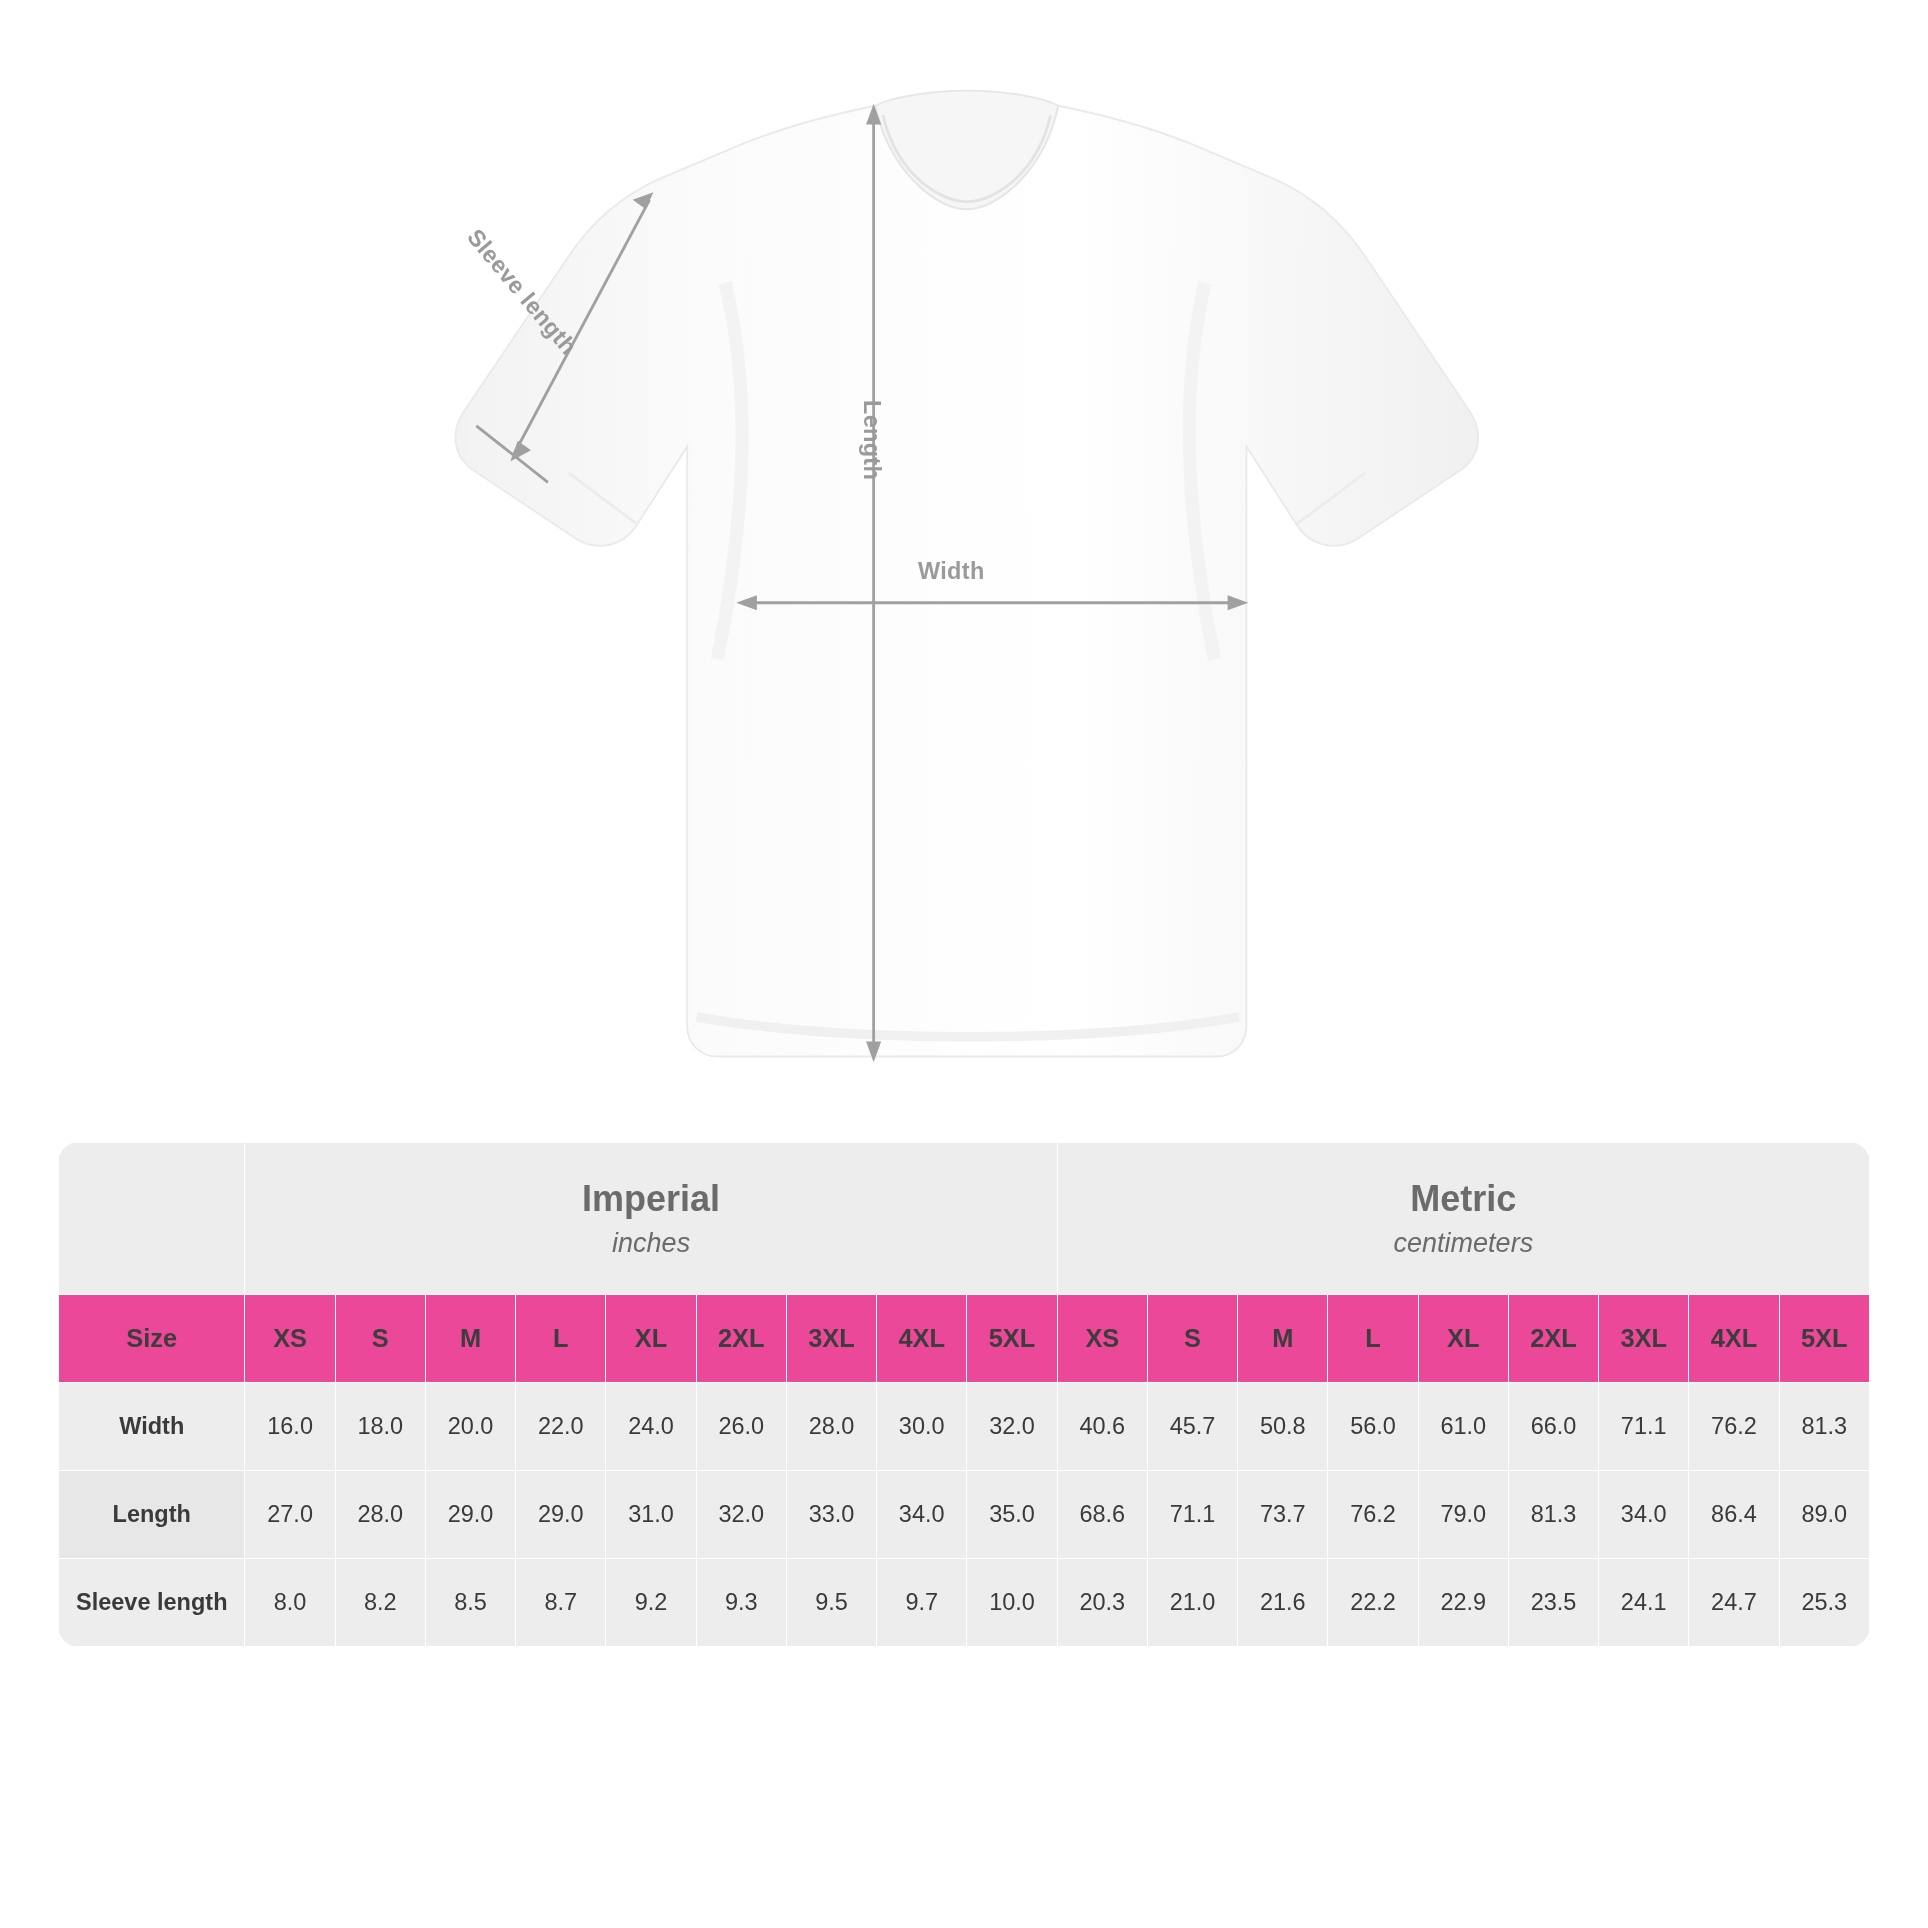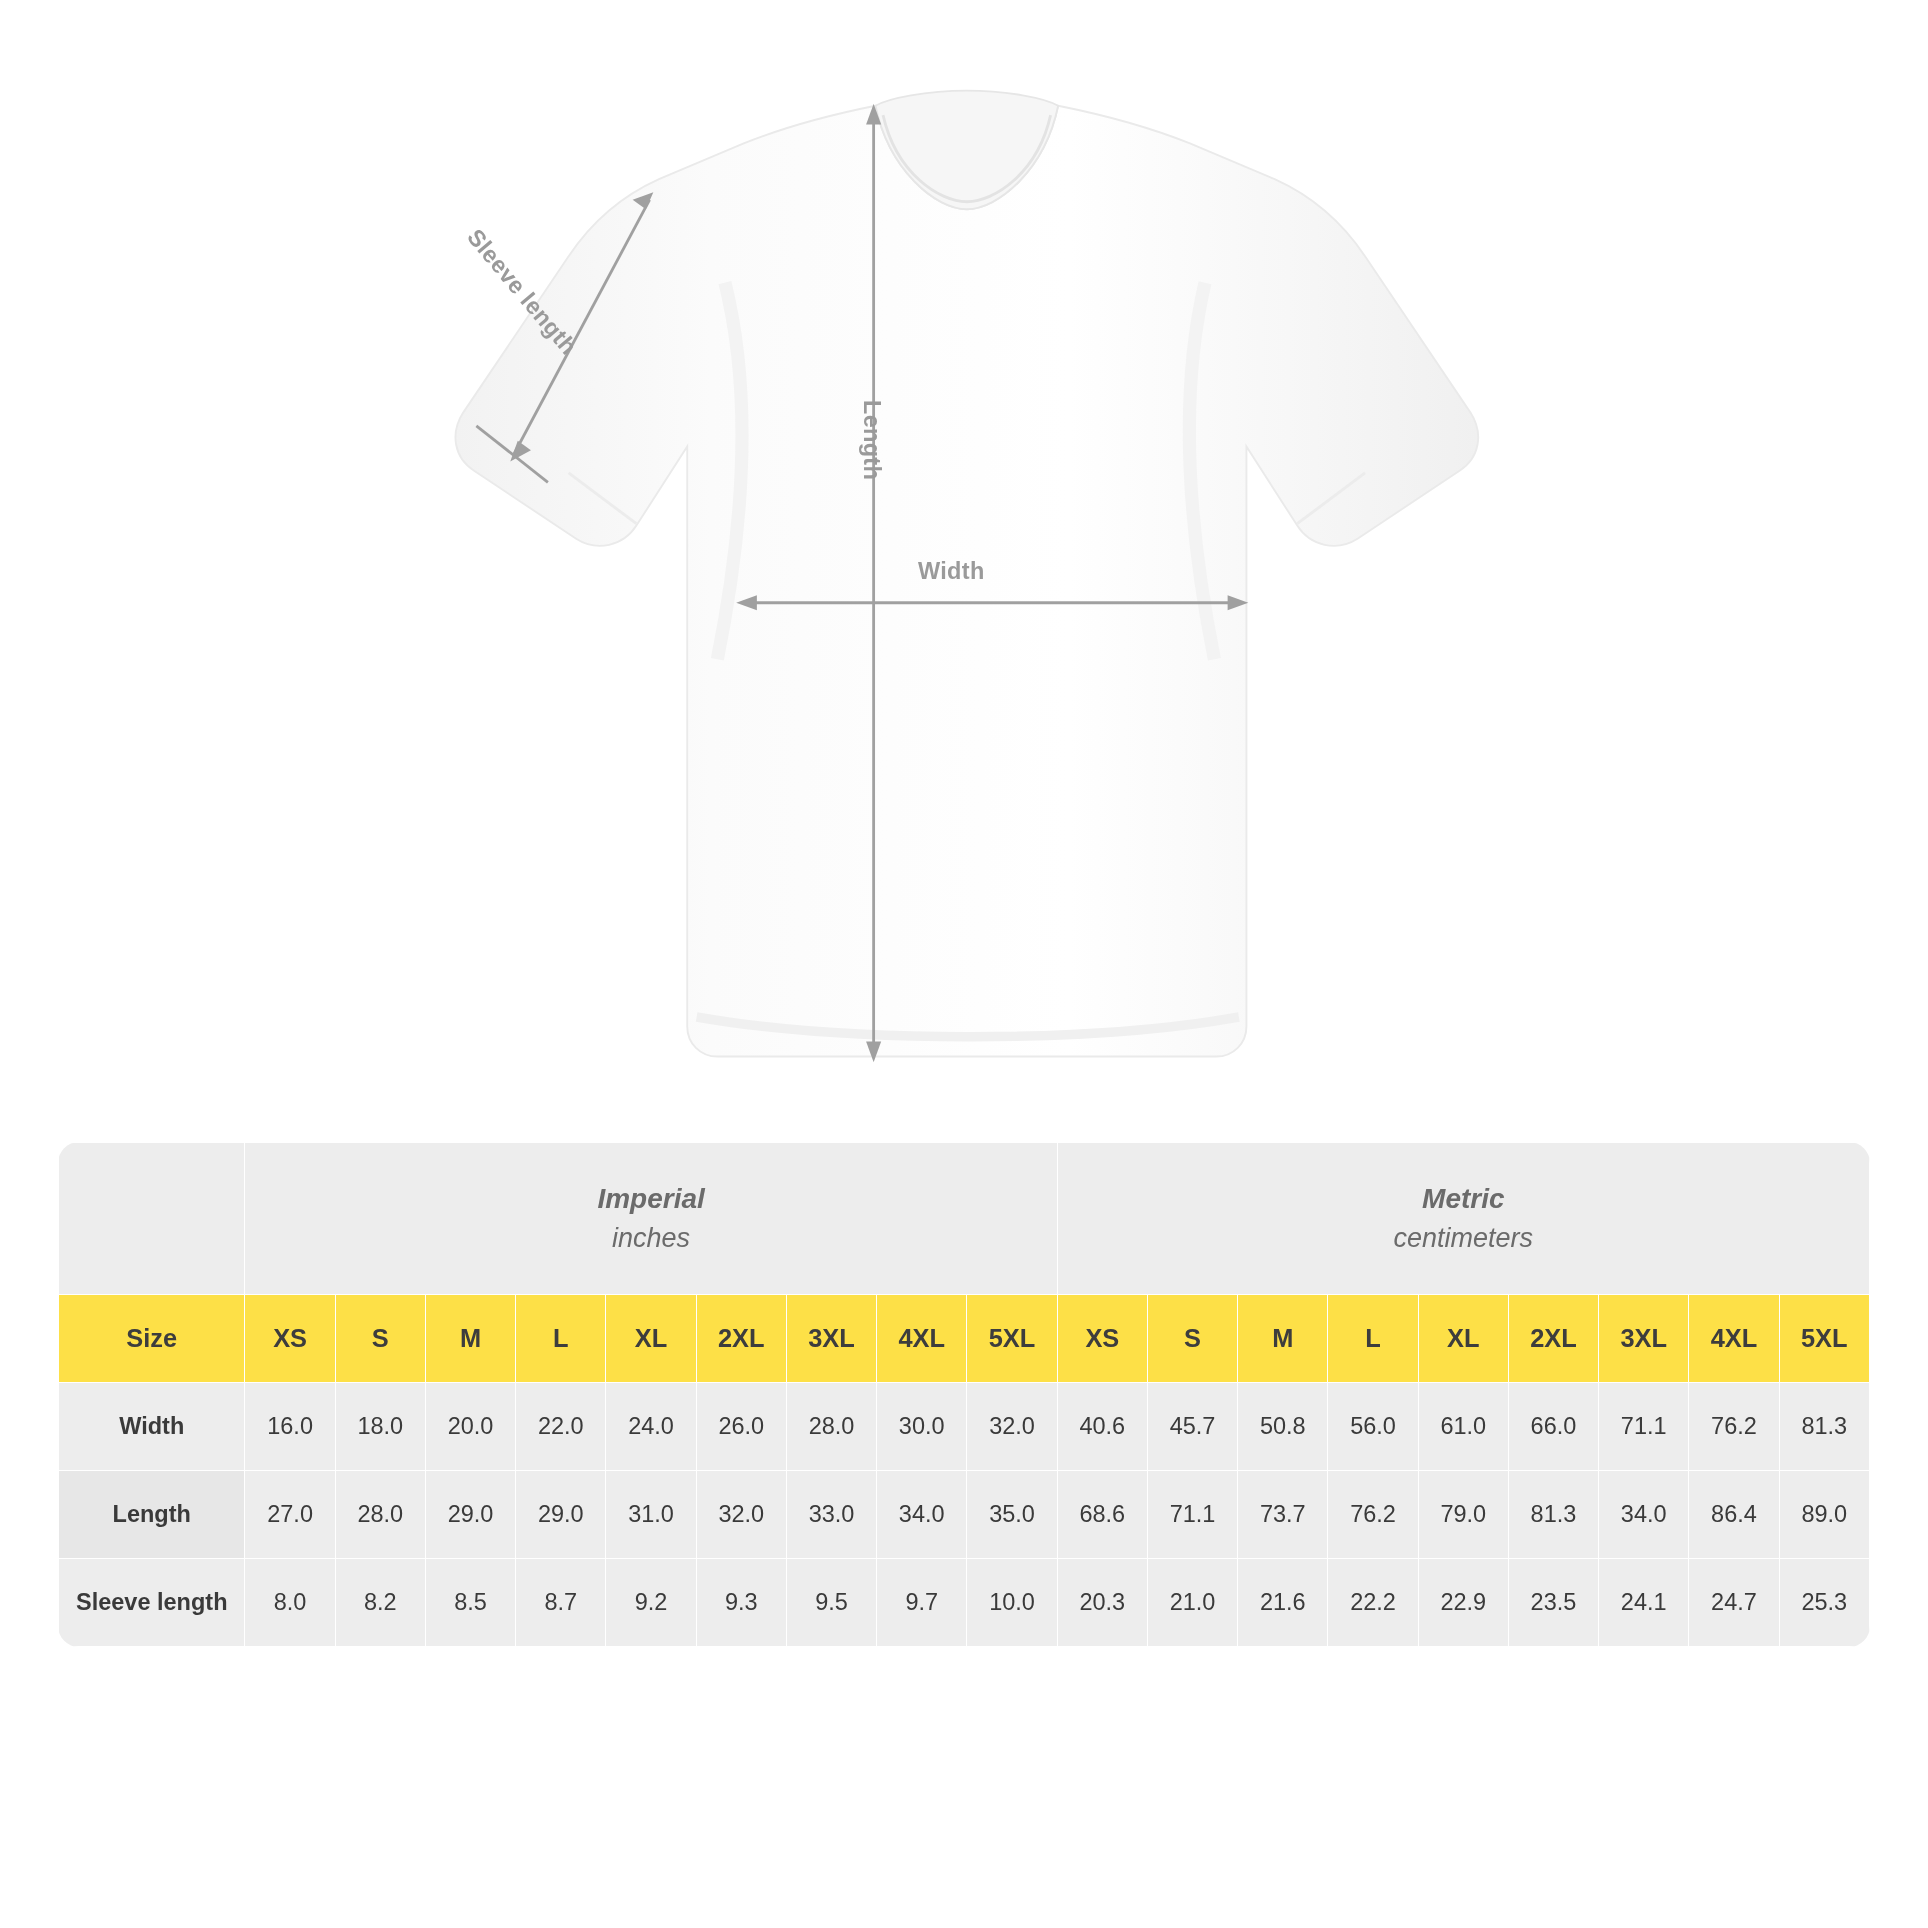--- a/index.html
+++ b/index.html
@@ -94,43 +94,42 @@
     color: #3a3a3a;
     background: #ededed;
     padding: 0;
   }
   .unit-header td {
     background: #ededed;
     border: none;
     height: 151px;
   }
   .unit-name {
-    font-size: 28px;
-    font-style: italic;
+    font-size: 36px;
     font-weight: bold;
     color: #6b6b6b;
   }
   .unit-sub {
     font-size: 27px;
     font-style: italic;
     color: #6b6b6b;
     margin-top: 7.5px;
   }
   .row-head {
     font-weight: bold;
     color: #3d3d3d;
     font-size: 25.4px;
     background: #ededed;
   }
   tr.size-row td {
     height: 87px;
     font-weight: bold;
     color: #3d3d3d;
     font-size: 25.4px;
-    background: #fde047;
+    background: #ec4899;
   }
   tr.data-row td {
     height: 87px;
     background: #ededed;
   }
   tr.data-row td.value {
     background: #ededed;
     margin-top: 27px;
   }
   tr.alt td {

